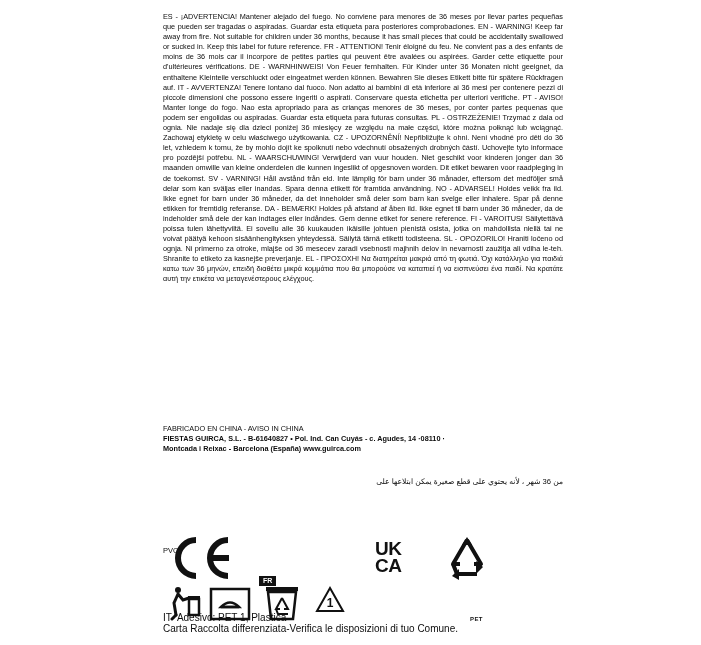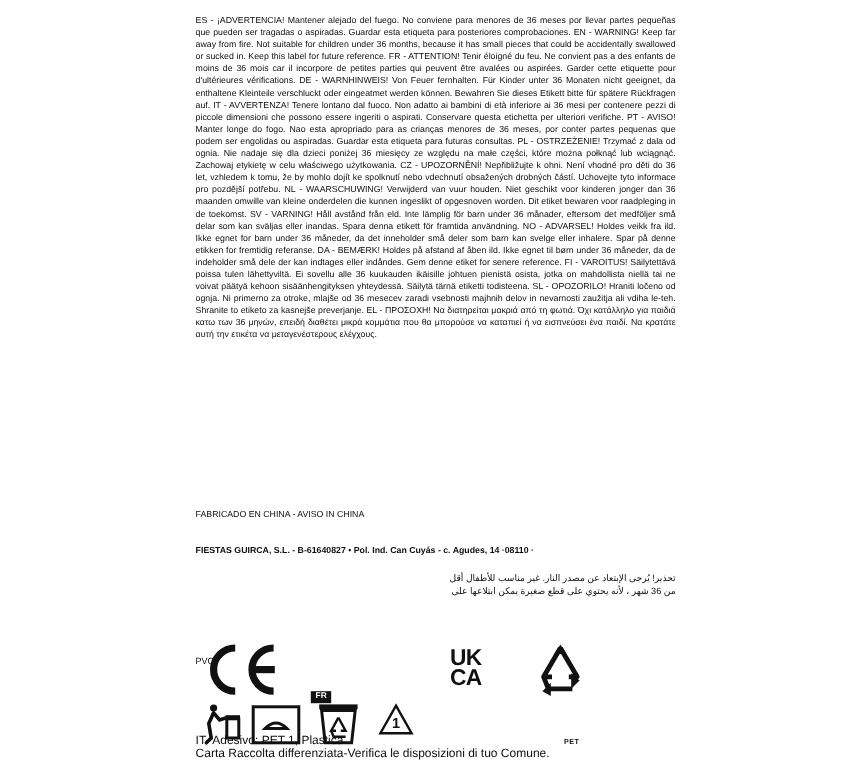--- a/index.html
+++ b/index.html
@@ -36,21 +36,21 @@
   .manufacturer {
     position: absolute;
     left: 163px;
     top: 424px;
     width: 400px;
     font-size: 7.3px;
     line-height: 10.2px;
     color: #0d0d0d;
   }
   .manufacturer .line1 { font-weight: normal; }
-  .manufacturer .line2 { font-weight: bold; margin-top: 20px; }
+  .manufacturer .line2 { font-weight: bold; }
   .manufacturer .line3 { font-weight: bold; }
   .manufacturer .web { font-weight: bold; }
 
   .arabic {
     position: absolute;
     left: 163px;
     top: 476px;
     width: 400px;
     font-size: 7.6px;
     line-height: 11px;
@@ -155,24 +155,24 @@
 </head>
 <body>
 
 <div class="page">
 
   <div class="warning-block">ES - ¡ADVERTENCIA! Mantener alejado del fuego. No conviene para menores de 36 meses por llevar partes pequeñas que pueden ser tragadas o aspiradas. Guardar esta etiqueta para posteriores comprobaciones. EN - WARNING! Keep far away from fire. Not suitable for children under 36 months, because it has small pieces that could be accidentally swallowed or sucked in. Keep this label for future reference. FR - ATTENTION! Tenir éloigné du feu. Ne convient pas a des enfants de moins de 36 mois car il incorpore de petites parties qui peuvent être avalées ou aspirées. Garder cette etiquette pour d'ultérieures vérifications. DE - WARNHINWEIS! Von Feuer fernhalten. Für Kinder unter 36 Monaten nicht geeignet, da enthaltene Kleinteile verschluckt oder eingeatmet werden können. Bewahren Sie dieses Etikett bitte für spätere Rückfragen auf. IT - AVVERTENZA! Tenere lontano dal fuoco. Non adatto ai bambini di età inferiore ai 36 mesi per contenere pezzi di piccole dimensioni che possono essere ingeriti o aspirati. Conservare questa etichetta per ulteriori verifiche. PT - AVISO! Manter longe do fogo. Nao esta apropriado para as crianças menores de 36 meses, por conter partes pequenas que podem ser engolidas ou aspiradas. Guardar esta etiqueta para futuras consultas. PL - OSTRZEŻENIE! Trzymać z dala od ognia. Nie nadaje się dla dzieci poniżej 36 miesięcy ze względu na małe części, które można połknąć lub wciągnąć. Zachowaj etykietę w celu właściwego użytkowania. CZ - UPOZORNĚNÍ! Nepřibližujte k ohni. Není vhodné pro děti do 36 let, vzhledem k tomu, že by mohlo dojít ke spolknutí nebo vdechnutí obsažených drobných částí. Uchovejte tyto informace pro pozdější potřebu. NL - WAARSCHUWING! Verwijderd van vuur houden. Niet geschikt voor kinderen jonger dan 36 maanden omwille van kleine onderdelen die kunnen ingeslikt of opgesnoven worden. Dit etiket bewaren voor raadpleging in de toekomst. SV - VARNING! Håll avstånd från eld. Inte lämplig för barn under 36 månader, eftersom det medföljer små delar som kan sväljas eller inandas. Spara denna etikett för framtida användning. NO - ADVARSEL! Holdes veikk fra ild. Ikke egnet for barn under 36 måneder, da det inneholder små deler som barn kan svelge eller inhalere. Spar på denne etikken for fremtidig referanse. DA - BEMÆRK! Holdes på afstand af åben ild. Ikke egnet til børn under 36 måneder, da de indeholder små dele der kan indtages eller indåndes. Gem denne etiket for senere reference. FI - VAROITUS! Säilytettävä poissa tulen lähettyviltä. Ei sovellu alle 36 kuukauden ikäisille johtuen pienistä osista, jotka on mahdollista niellä tai ne voivat päätyä kehoon sisäänhengityksen yhteydessä. Säilytä tärnä etiketti todisteena. SL - OPOZORILO! Hraniti ločeno od ognja. Ni primerno za otroke, mlajše od 36 mesecev zaradi vsebnosti majhnih delov in nevarnosti zaužitja ali vdiha le-teh. Shranite to etiketo za kasnejše preverjanje. EL - ΠΡΟΣΟΧΗ! Να διατηρείται μακριά από τη φωτιά. Όχι κατάλληλο για παιδιά κατω των 36 μηνών, επειδή διαθέτει μικρά κομμάτια που θα μπορούσε να καταπιεί ή να εισπνεύσει ένα παιδί. Να κρατάτε αυτή την ετικέτα να μεταγενέστερους ελέγχους.</div>
 
   <div class="manufacturer">
     <div class="line1">FABRICADO EN CHINA - AVISO IN CHINA</div>
     <div class="line2">FIESTAS GUIRCA, S.L. - B-61640827 • Pol. Ind. Can Cuyás - c. Agudes, 14 ·08110 ·</div>
+    <div class="line3"><span>Montcada i Reixac - Barcelona (España) </span><span class="web">www.guirca.com</span></div>
   </div>
 
   <div class="arabic">
-    <div>تحذير! يُرجى الإبتعاد عن مصدر النار. غير مناسب للأطفال أقل</div>
     <div>من 36 شهر ، لأنه يحتوي على قطع صغيرة يمكن ابتلاعها على</div>
   </div>
 
   <div class="pvc">PVC</div>
 
   <div class="icon-row">
 
     <div class="ce-mark">
       <svg width="66" height="44" viewBox="0 0 66 44" xmlns="http://www.w3.org/2000/svg">
         <path d="M30 4 A18 18 0 1 0 30 40" fill="none" stroke="#111" stroke-width="6"></path>

